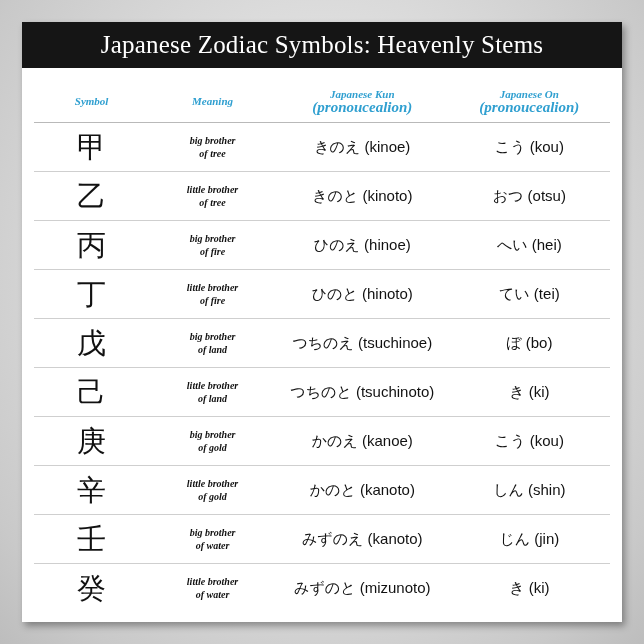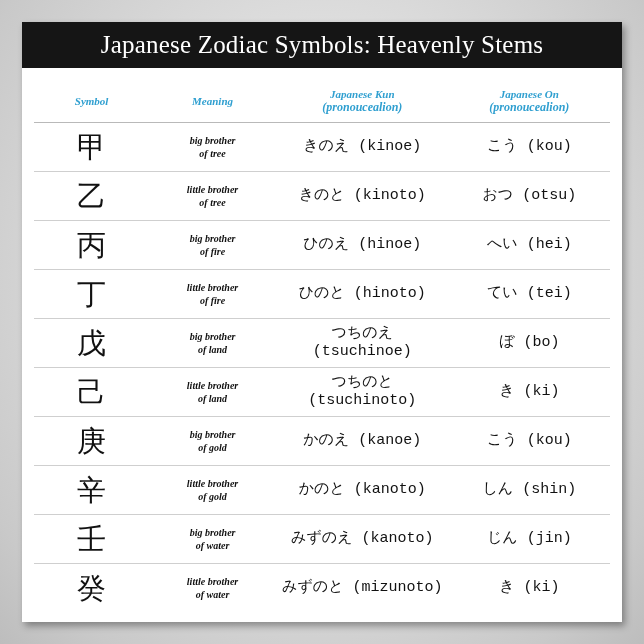--- a/index.html
+++ b/index.html
@@ -72,21 +72,21 @@
     font-weight: bold;
     font-size: 11px;
     line-height: 13px;
     padding: 10px 2px 8px 2px;
     text-align: center;
     vertical-align: middle;
     border-bottom: 1px solid #b9b9b9;
   }
   thead th .sub {
     display: block;
-    font-size: 12px;
+    font-size: 15px;
   }
   tbody tr {
     border-bottom: 1px solid #cfcfcf;
   }
   tbody tr:last-child { border-bottom: none; }
   tbody td {
     text-align: center;
     vertical-align: middle;
     height: 48px;
     padding: 0 2px;
@@ -100,21 +100,21 @@
     letter-spacing: 0;
   }
   td.mean {
     font-family: "Liberation Serif", serif;
     font-style: italic;
     font-weight: bold;
     font-size: 10px;
     line-height: 13px;
   }
   td.kun, td.on {
-    font-family: Liberation Mono, monospace;
+    font-family: Liberation Sans, sans-serif;
     font-size: 15px;
     line-height: 18px;
   }
 </style>
 </head>
 <body>
 
 <div id="backdrop"></div>
 
 <div id="poster">

